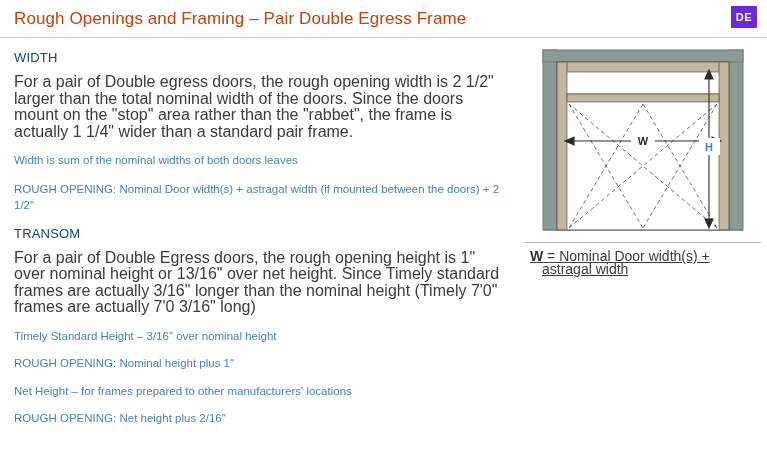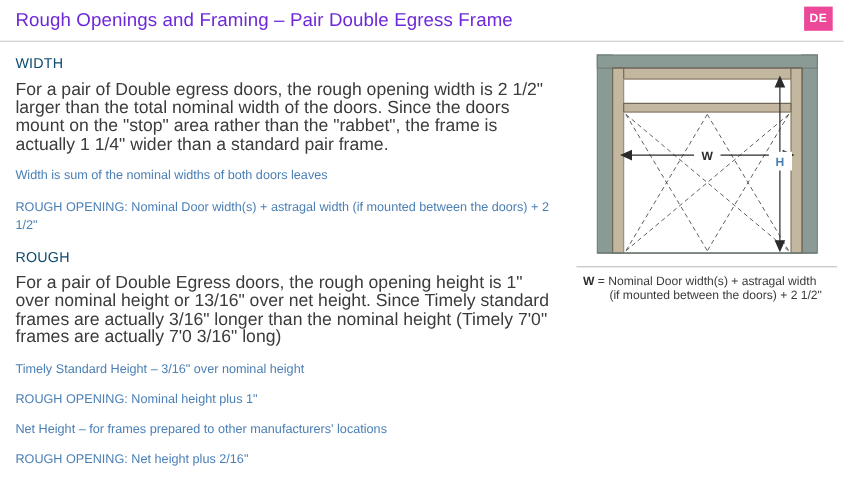--- a/index.html
+++ b/index.html
@@ -18,31 +18,31 @@
   }
 
   
   .header {
     position: relative;
     padding: 9px 14px 8px 14px;
     border-bottom: 1px solid #c9c9c9;
   }
   .header-title {
     font-size: 17px;
-    color: #6d28d9;
+    color: #c2410c;
     font-weight: normal;
     letter-spacing: 0.1px;
   }
   .lang-badge {
     position: absolute;
     top: 6px;
     right: 10px;
     width: 26px;
     height: 22px;
-    background: #ec4899;
+    background: #6d28d9;
     color: #ffffff;
     font-size: 11px;
     font-weight: bold;
     display: flex;
     align-items: center;
     justify-content: center;
     letter-spacing: 0.5px;
   }
 
   
@@ -96,26 +96,27 @@
   svg.frame-diagram { display: block; }
 
   
   .legend {
     margin-top: 6px;
     padding-left: 6px;
     border-top: 1px solid #bdbdbd;
     padding-top: 7px;
   }
   .legend-row {
-    font-size: 11px;
+    font-size: 14px;
     line-height: 12.5px;
     color: #3b3b3b;
     margin-bottom: 6px;
     padding-left: 12px;
     text-indent: -12px;
+    text-decoration: underline;
   }
   .legend-key {
     font-weight: bold;
     color: #2f2f2f;
   }
   .legend-cont {
     display: block;
     padding-left: 12px;
     text-indent: 0;
   }
@@ -131,21 +132,21 @@
 <div class="content">
 
   <div class="left-col">
 
 
     <div class="section-title">WIDTH</div>
     <p class="para">For a pair of Double egress doors, the rough opening width is 2 1/2" larger than the total nominal width of the doors. Since the doors mount on the "stop" area rather than the "rabbet", the frame is actually 1 1/4" wider than a standard pair frame.</p>
     <p class="note">Width is sum of the nominal widths of both doors leaves</p>
     <p class="note">ROUGH OPENING: Nominal Door width(s) + astragal width (if mounted between the doors) + 2 1/2"</p>
 
-    <div class="section-title">ROUGH</div>
+    <div class="section-title">TRANSOM</div>
     <p class="para">For a pair of Double Egress doors, the rough opening height is 1" over nominal height or 13/16" over net height. Since Timely standard frames are actually 3/16" longer than the nominal height (Timely 7'0" frames are actually 7'0 3/16" long)</p>
     <p class="note note-tight">Timely Standard Height – 3/16" over nominal height</p>
     <p class="note note-tight">ROUGH OPENING: Nominal height plus 1"</p>
     <p class="note note-tight">Net Height – for frames prepared to other manufacturers' locations</p>
     <p class="note note-tight">ROUGH OPENING: Net height plus 2/16"</p>
   </div>
 
   <div class="right-col">
 
     <div class="diagram-wrap">
@@ -199,18 +200,17 @@
         <text x="182" y="105" text-anchor="middle" font-family="Liberation Sans, sans-serif" font-size="11" font-weight="bold" fill="#4a7fb5">H</text>
 
         <line x1="16" y1="184" x2="216" y2="184" stroke="#6f7d78" stroke-width="1.2"></line>
       </svg>
     </div>
 
     <div class="legend">
       <div class="legend-row">
         <span class="legend-key">W</span>
         <span>= Nominal Door width(s) + astragal width</span>
-        <span class="legend-cont">(if mounted between the doors) + 2 1/2"</span>
       </div>
     </div>
 
   </div>
 </div>
 
 </body></html>

